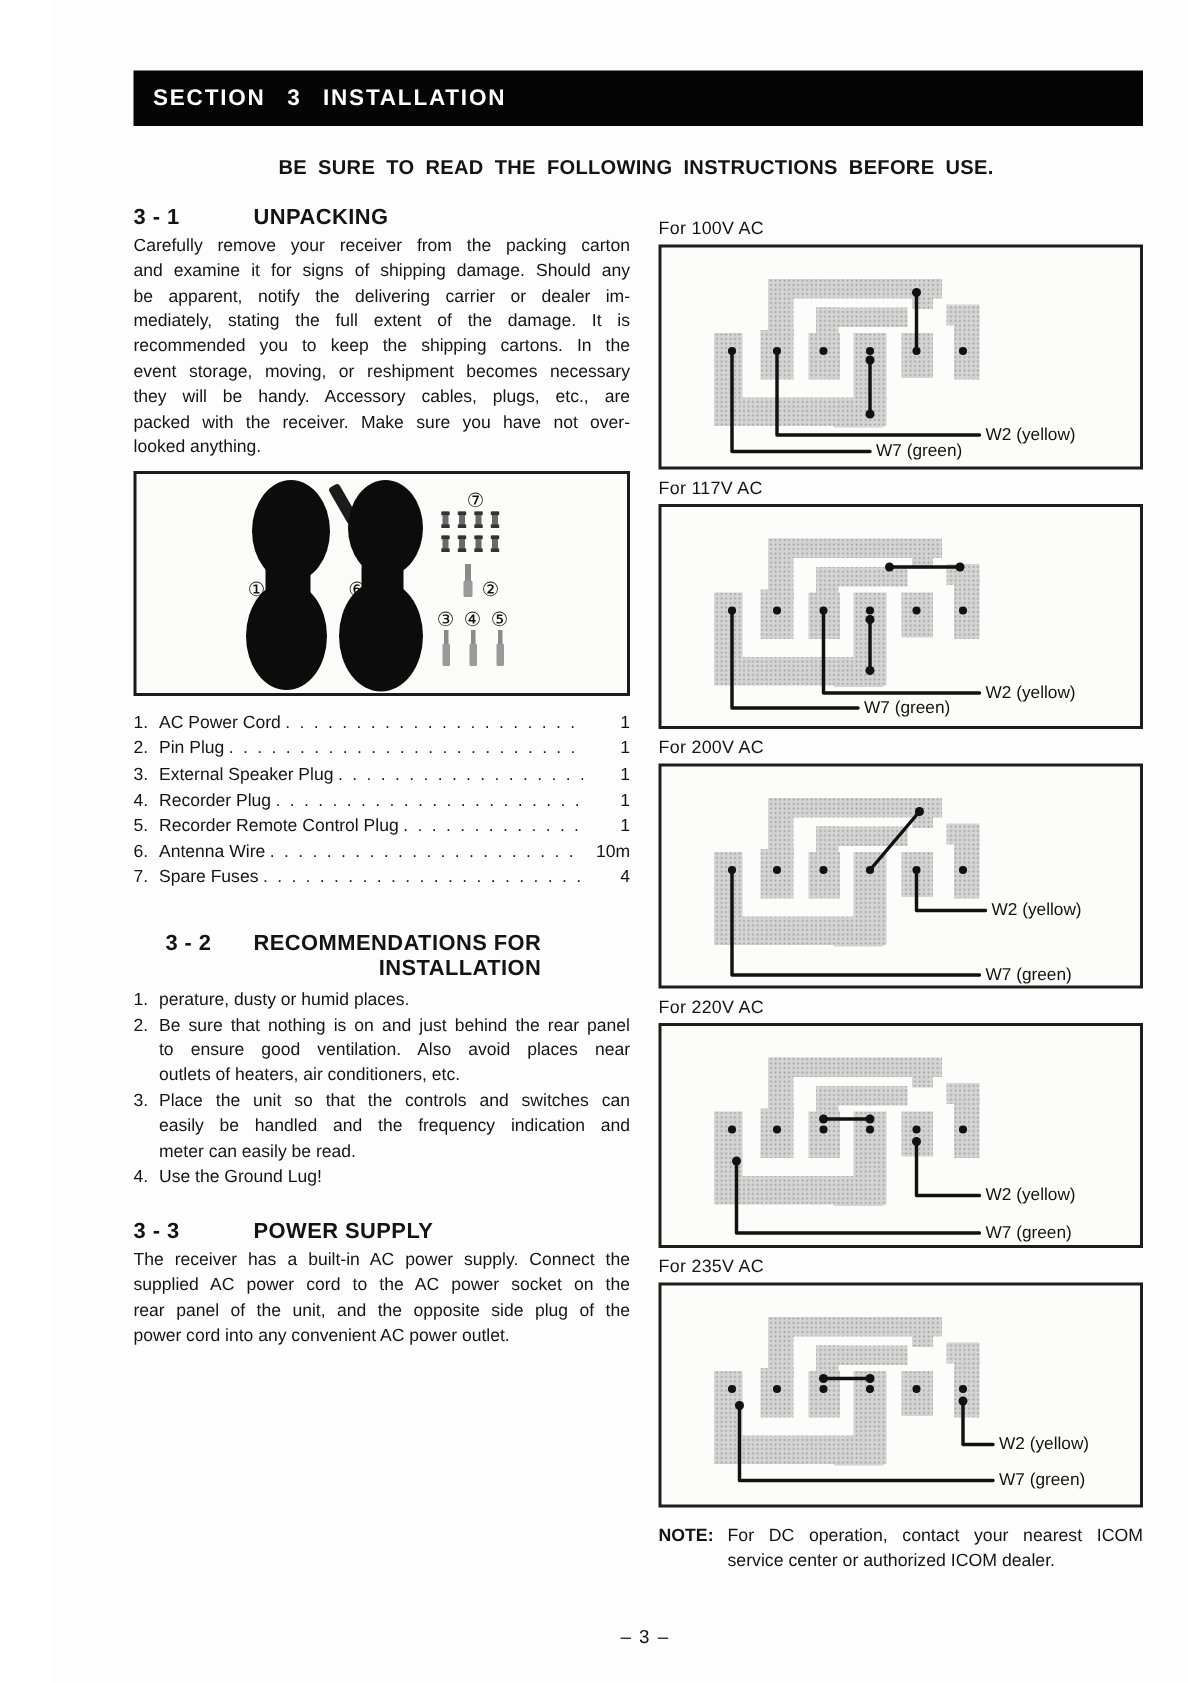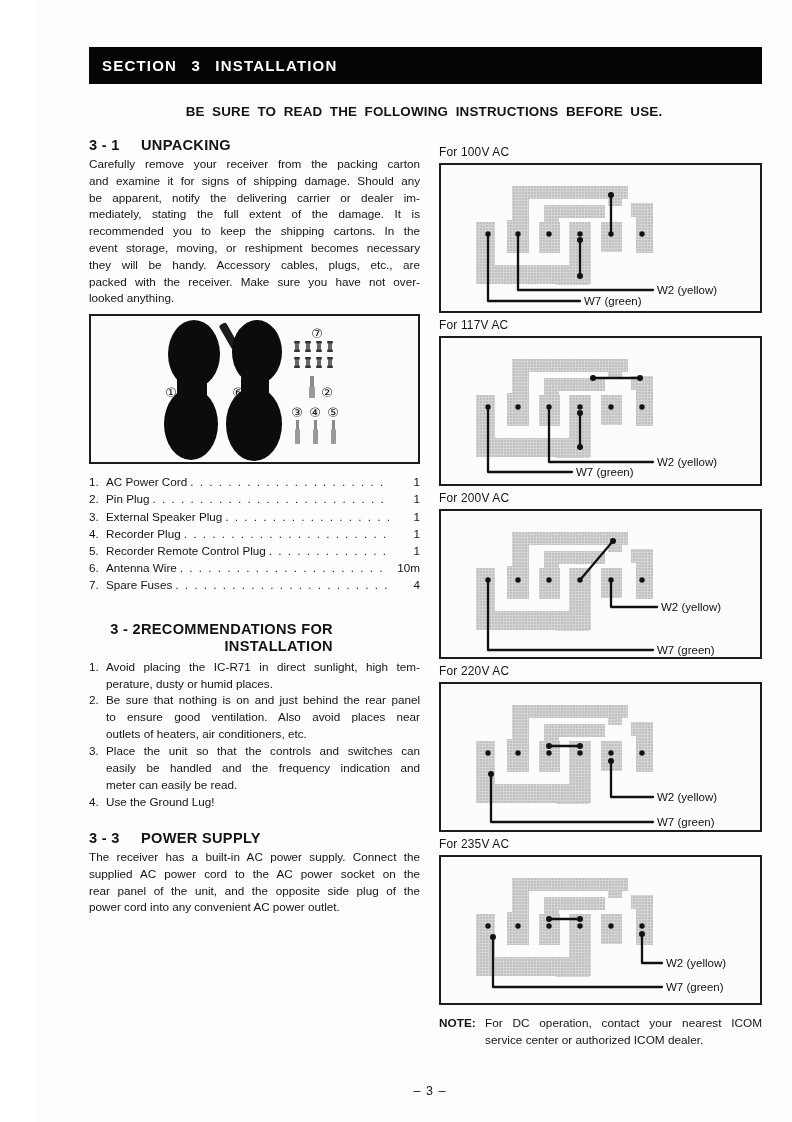--- a/index.html
+++ b/index.html
@@ -5,21 +5,21 @@
   html,body{margin:0;padding:0;background:#ffffff;}
   .page{position:relative;width:792px;height:1122px;background:#fdfdfd;overflow:hidden;
         font-family:"Liberation Sans",sans-serif;color:#141414;margin-left:34px;}
   .header-bar{position:absolute;left:55px;top:47px;width:673px;height:37px;background:#050505;
               color:#ffffff;display:flex;align-items:center;box-sizing:border-box;padding-left:13px;
               font-size:15px;font-weight:bold;letter-spacing:1.2px;word-spacing:9px;}
   .notice{position:absolute;left:0;top:104px;width:780px;text-align:center;font-weight:bold;
           font-size:13.4px;word-spacing:3.5px;letter-spacing:.2px;}
   .col-left{position:absolute;left:55px;top:137px;width:331px;}
   .col-right{position:absolute;left:405px;top:145px;width:323px;}
-  .sec-head{display:flex;font-size:14.6px;font-weight:bold;letter-spacing:.3px;}
+  .sec-head{display:flex;font-size:14.6px;font-weight:bold;letter-spacing:.3px;gap:28px;}
   .sec-num{flex:none;width:52px;}
   .sec-title div{line-height:17.5px;}
   .body-par{margin-top:3px;font-size:11.7px;line-height:16.8px;}
   .jline{text-align:justify;text-align-last:justify;white-space:nowrap;}
   .jline.nostretch{text-align-last:left;}
   .illus-box{margin-top:7px;height:146px;border:2px solid #1b1b1b;background:#fbfbfa;}
   .illus-box svg{display:block;}
   .pack-list{margin-top:9px;font-size:11.7px;line-height:17.2px;}
   .pl-item{display:flex;align-items:baseline;}
   .pl-no{flex:none;width:17px;}
@@ -174,21 +174,20 @@
       <span class="sec-title" id="rec-title">
           <div>RECOMMENDATIONS FOR</div>
           <div>INSTALLATION</div>
         </span>
     </div>
 
     <div class="rec-list" id="rec-list">
         <div class="rec-item">
           <span class="rec-no">1.</span>
           <div class="rec-body">
-            <div class="jline">Avoid placing the IC-R71 in direct sunlight, high tem-</div>
             <div class="jline nostretch">perature, dusty or humid places.</div>
           </div>
         </div>
         <div class="rec-item">
           <span class="rec-no">2.</span>
           <div class="rec-body">
             <div class="jline">Be sure that nothing is on and just behind the rear panel</div>
             <div class="jline">to ensure good ventilation. Also avoid places near</div>
             <div class="jline nostretch">outlets of heaters, air conditioners, etc.</div>
           </div>

